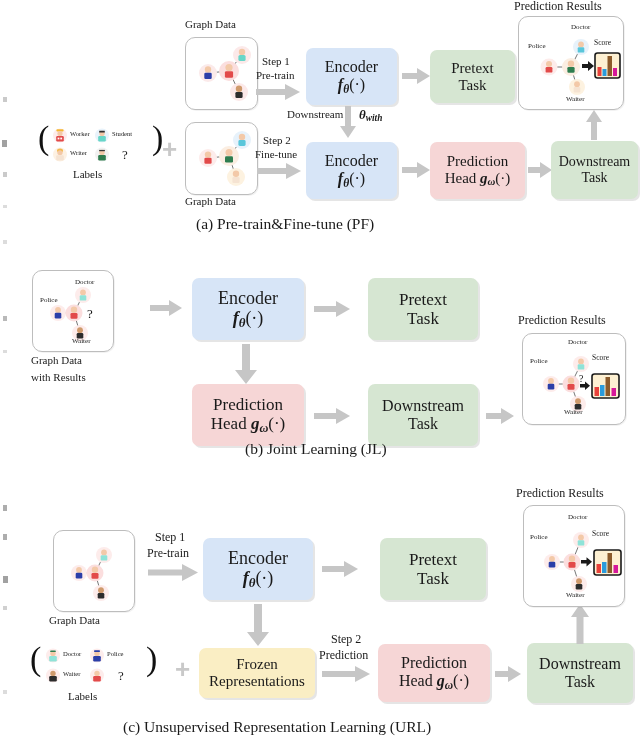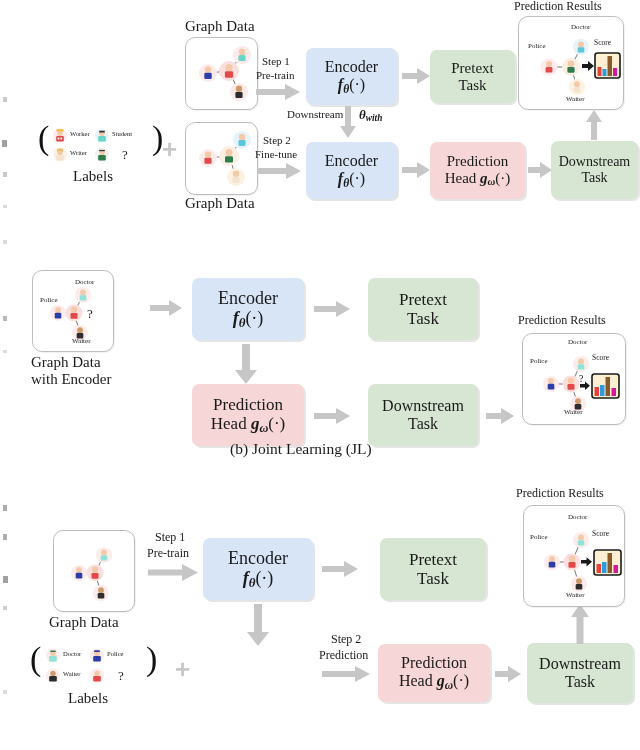--- a/index.html
+++ b/index.html
@@ -37,21 +37,21 @@
   
   .card{
     position:absolute;background:#fff;border:1px solid #bdbdbd;border-radius:10px;
     box-shadow:1px 1px 0 rgba(0,0,0,.05);
   }
   .card svg{display:block;width:100%;height:100%;}
 
   
   .txt{position:absolute;white-space:nowrap;font-family:"Liberation Serif","DejaVu Serif",serif;}
   .caption{font-size:15.5px;}
-  .lbl{font-size:15px;}
+  .lbl{font-size:11px;}
   .small{font-size:8px;}
   .tiny{font-size:6.6px;}
 
   
   .labelgrp{position:absolute;}
   .paren{position:absolute;font-size:34px;line-height:1;color:#111;font-family:"Liberation Serif","DejaVu Serif",serif;}
   .plus{position:absolute;color:#c9c9c9;font-size:26px;line-height:1;font-weight:bold;font-family:"Liberation Sans",sans-serif;}
   .scanmark{position:absolute;background:#8a8a8a;opacity:.45;}
 </style>
 </head>
@@ -259,20 +259,21 @@
       <rect x="83.5" y="52" width="4" height="7" fill="#2a9bdc"></rect>
       <rect x="88.5" y="39" width="4.5" height="20" fill="#8b5a2b"></rect>
       <rect x="94" y="51" width="4" height="8" fill="#d6189a"></rect>
     </svg>
   </div>
   <div class="txt tiny" style="left:571px;top:23px;font-size:7px;">Doctor</div>
   <div class="txt tiny" style="left:528px;top:42px;font-size:7px;">Police</div>
   <div class="txt tiny" style="left:566px;top:95px;font-size:7px;">Waiter</div>
   <div class="txt tiny" style="left:594px;top:38px;font-size:7.5px;">Score</div>
 
+  <div class="txt caption" style="left:196px;top:215px;">(a)  Pre-train&amp;Fine-tune (PF)</div>
 </div>
 
 <div class="panel" style="top:258px;height:205px;">
 
   <div class="card" style="left:32px;top:12px;width:80px;height:80px;">
     <svg viewBox="0 0 80 80">
       <line x1="25" y1="42" x2="41" y2="42" stroke="#777" stroke-width="1"></line>
       <line x1="41" y1="42" x2="50" y2="24" stroke="#777" stroke-width="1"></line>
       <line x1="41" y1="42" x2="47" y2="62" stroke="#777" stroke-width="1"></line>
       <circle cx="50" cy="24" r="8" fill="#fdeceb"></circle>
@@ -288,21 +289,21 @@
       <circle cx="47" cy="59.2" r="2.9" fill="#cf9a6c"></circle>
         <rect x="43.7" y="62" width="6.6" height="5.4" rx="1.2" fill="#2c2c2c"></rect>
       <text x="54" y="47" font-family="Liberation Serif, serif" font-size="13" fill="#111">?</text>
     </svg>
   </div>
   <div class="txt tiny" style="left:75px;top:20px;font-size:7px;">Doctor</div>
   <div class="txt tiny" style="left:40px;top:38px;font-size:7px;">Police</div>
   <div class="txt tiny" style="left:72px;top:79px;font-size:7px;">Waiter</div>
 
   <div class="txt lbl" style="left:31px;top:96px;">Graph Data</div>
-  <div class="txt lbl" style="left:31px;top:113px;">with Encoder</div>
+  <div class="txt lbl" style="left:31px;top:113px;">with Results</div>
 
   <div class="arrow" style="left:150px;top:42px;">
     <svg width="32" height="16" viewBox="0 0 32 16">
         <path d="M0 5 h19 v-5 l13 8 -13 8 v-5 H0 z" fill="#c6c6c6"></path>
       </svg>
   </div>
 
   <div class="box encoder" style="left:192px;top:20px;width:112px;height:62px;">
     <span class="ln" style="font-size:18px;">Encoder</span>
     <span class="ln math" style="font-size:18px;"><span>f</span><span class="sub">θ</span><span style="font-style:normal;font-weight:normal;">(·)</span></span>
@@ -372,21 +373,21 @@
       <rect x="77" y="51" width="4.5" height="11" fill="#2a9bdc"></rect>
       <rect x="82.5" y="43" width="4.5" height="19" fill="#8b5a2b"></rect>
       <rect x="88.5" y="54" width="4.5" height="8" fill="#d6189a"></rect>
     </svg>
   </div>
   <div class="txt tiny" style="left:568px;top:80px;font-size:7px;">Doctor</div>
   <div class="txt tiny" style="left:530px;top:99px;font-size:7px;">Police</div>
   <div class="txt tiny" style="left:564px;top:150px;font-size:7px;">Waiter</div>
   <div class="txt tiny" style="left:592px;top:95px;font-size:7.5px;">Score</div>
 
-  <div class="txt caption" style="left:230px;top:182px;">(b)  Joint Learning (JL)</div>
+  <div class="txt caption" style="left:245px;top:182px;">(b)  Joint Learning (JL)</div>
 </div>
 
 <div class="panel" style="top:478px;height:272px;">
 
   <div class="txt lbl" style="left:516px;top:8px;font-size:12px;">Prediction Results</div>
 
   <div class="card" style="left:53px;top:52px;width:80px;height:80px;">
     <svg viewBox="0 0 80 80">
       <line x1="25" y1="42" x2="41" y2="42" stroke="#777" stroke-width="1"></line>
       <line x1="41" y1="42" x2="50" y2="24" stroke="#777" stroke-width="1"></line>
@@ -464,20 +465,24 @@
       <circle cx="7" cy="7.5" r="7" fill="#fdeceb"></circle>
       <circle cx="7" cy="5.4" r="2.7" fill="#f3c9a8"></circle>
       <rect x="3.2" y="8.1" width="7.6" height="5.4" rx="1.2" fill="#e24a4a"></rect>
     </svg>
     <div class="txt" style="left:88px;top:23px;font-size:13px;">?</div>
     <div class="txt lbl" style="left:38px;top:45px;">Labels</div>
   </div>
 
   <div class="plus" style="left:175px;top:178px;">+</div>
 
+  <div class="box frozen" style="left:199px;top:170px;width:116px;height:50px;">
+    <span class="ln" style="font-size:15px;">Frozen</span>
+    <span class="ln" style="font-size:15px;">Representations</span>
+  </div>
 
   <div class="txt" style="left:331px;top:154px;font-size:12px;">Step 2</div>
   <div class="txt" style="left:319px;top:170px;font-size:12px;">Prediction</div>
   <div class="arrow" style="left:322px;top:188px;">
     <svg width="48" height="16" viewBox="0 0 48 16">
         <path d="M0 5 h33 v-5 l15 8 -15 8 v-5 H0 z" fill="#c6c6c6"></path>
       </svg>
   </div>
 
   <div class="box pred" style="left:378px;top:166px;width:112px;height:58px;">
@@ -525,13 +530,14 @@
       <rect x="78" y="56" width="4.5" height="11" fill="#2a9bdc"></rect>
       <rect x="83.5" y="47" width="4.5" height="20" fill="#8b5a2b"></rect>
       <rect x="89.5" y="59" width="4.5" height="8" fill="#d6189a"></rect>
     </svg>
   </div>
   <div class="txt tiny" style="left:568px;top:35px;font-size:7px;">Doctor</div>
   <div class="txt tiny" style="left:530px;top:55px;font-size:7px;">Police</div>
   <div class="txt tiny" style="left:566px;top:113px;font-size:7px;">Waiter</div>
   <div class="txt tiny" style="left:592px;top:51px;font-size:7.5px;">Score</div>
 
+  <div class="txt caption" style="left:123px;top:240px;">(c)  Unsupervised Representation Learning (URL)</div>
 </div>
 
 </body></html>

